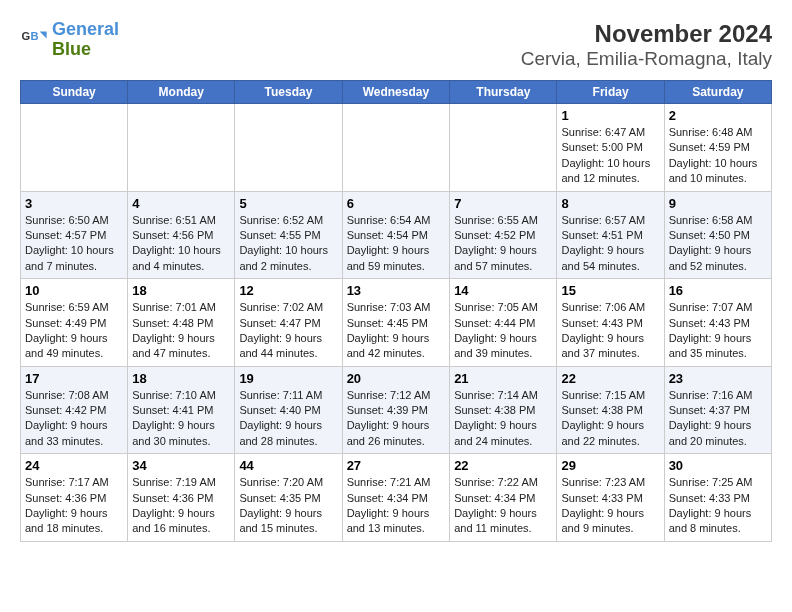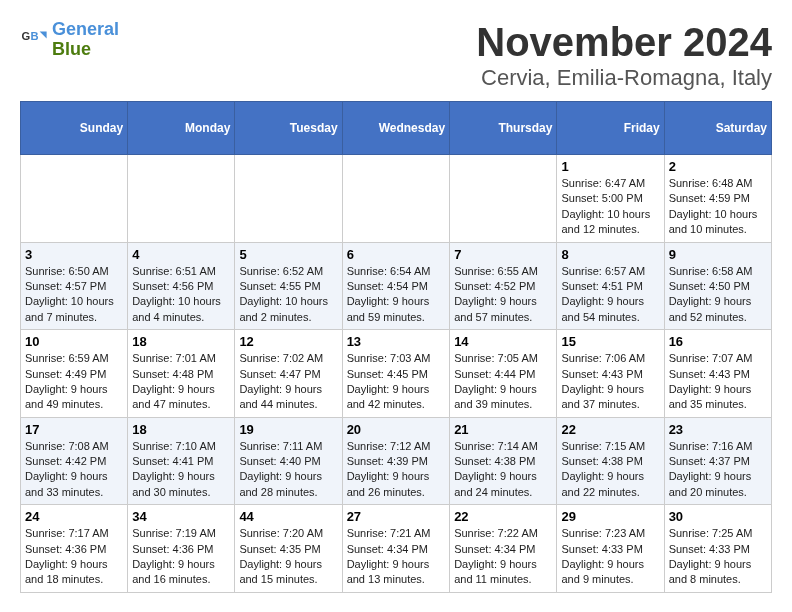--- a/index.html
+++ b/index.html
@@ -32,39 +32,39 @@
       text-align: right;
     }
     .logo-icon {
       width: 28px;
       height: 28px;
     }
     .title-section {
       text-align: right;
     }
     .month-title {
-      font-size: 40px;
+      font-size: 24px;
       font-weight: bold;
       color: #333;
       margin-left: 25px;
     }
     .location-title {
-      font-size: 22px;
+      font-size: 19px;
       color: #555;
     }
     .calendar-table {
       width: 100%;
       border-collapse: collapse;
       font-size: 11px;
     }
     .calendar-table th {
       background-color: #4472c4;
       color: white;
-      padding: 19px 4px;
-      text-align: right;
+      padding: 4px 4px;
+      text-align: center;
       font-size: 12px;
       font-weight: bold;
       border: 1px solid #3a5fa0;
     }
     .calendar-table td {
       border: 1px solid #ccc;
       vertical-align: top;
       padding: 4px;
       height: 80px;
       width: 108px;

